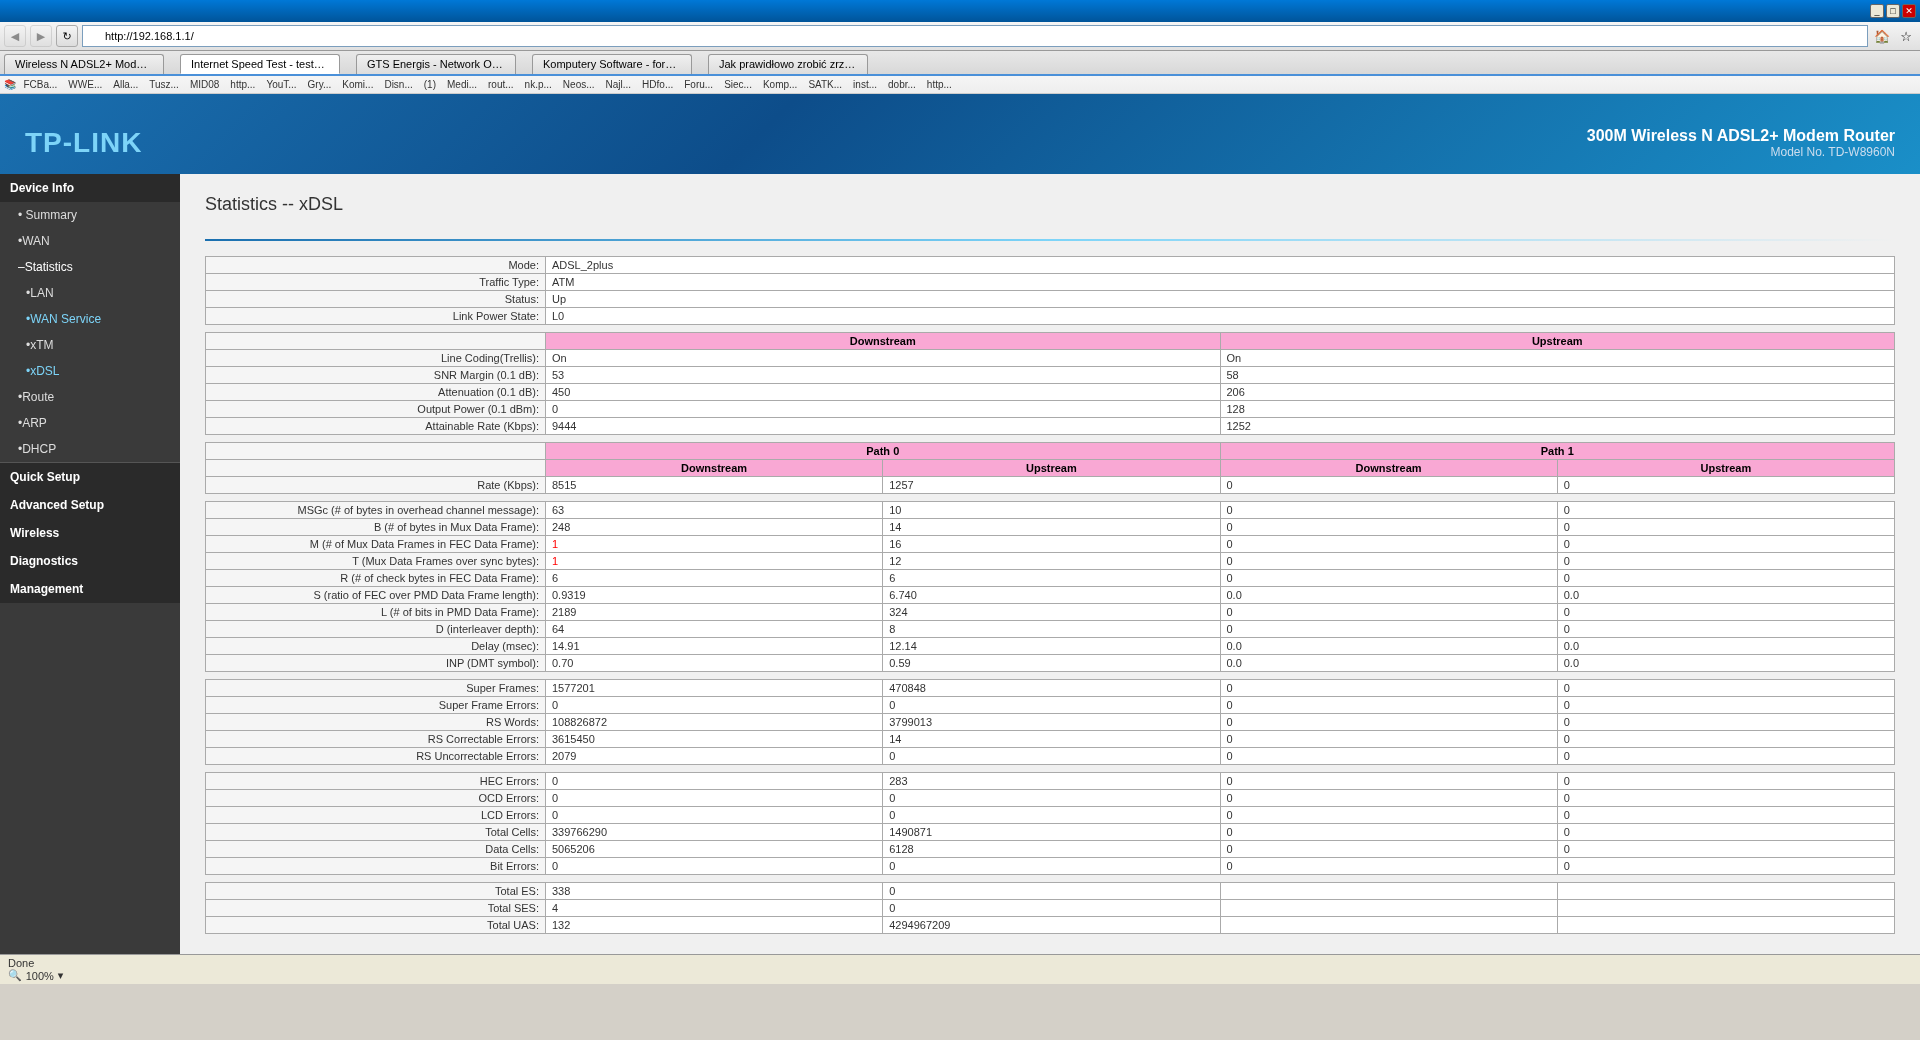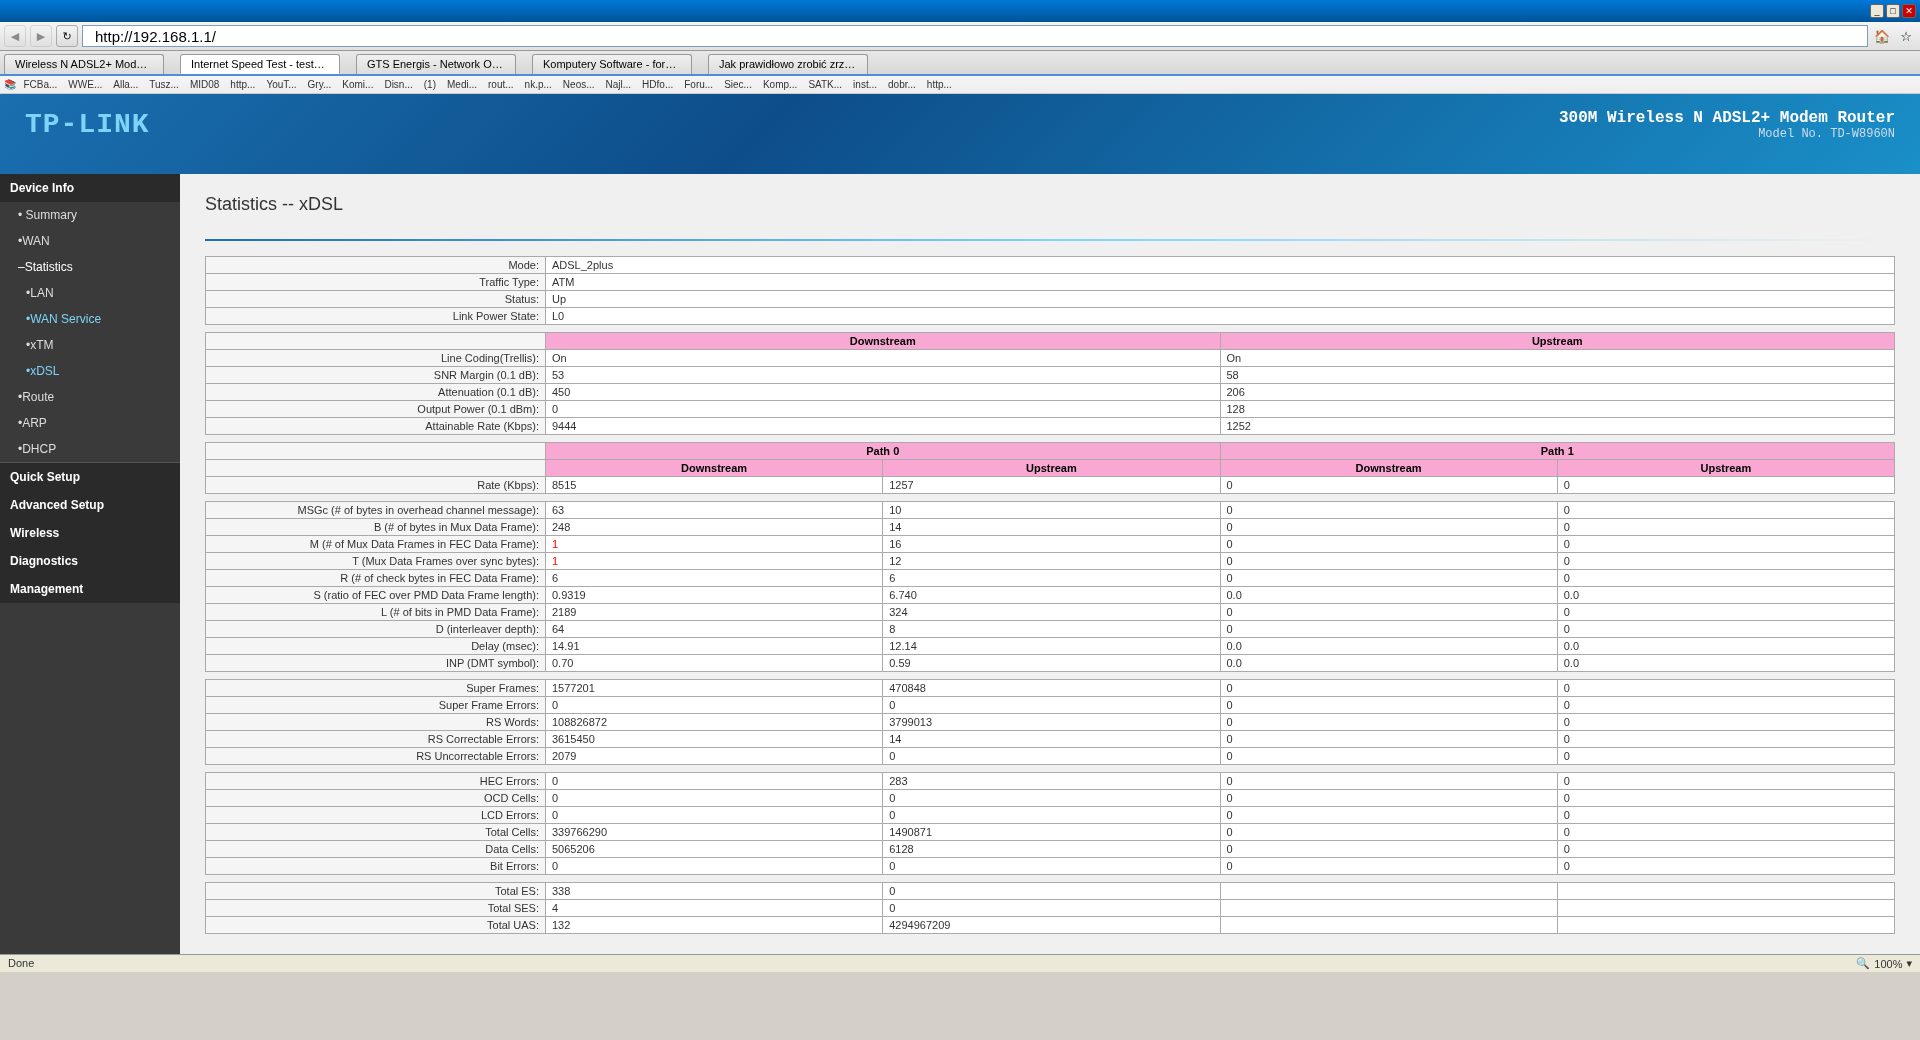--- a/index.html
+++ b/index.html
@@ -7,32 +7,32 @@
     .title-bar { background: linear-gradient(to bottom, #0078d7, #005499); height: 22px; display: flex; align-items: center; justify-content: flex-end; padding: 0 4px; }
     .title-bar-buttons { display: flex; gap: 2px; }
     .title-btn { width: 14px; height: 14px; border-radius: 2px; border: 1px solid #666; cursor: pointer; font-size: 9px; display: flex; align-items: center; justify-content: center; }
     .title-btn.minimize { background: #ece9d8; }
     .title-btn.maximize { background: #ece9d8; }
     .title-btn.close { background: #cc0000; color: white; }
 
     .nav-bar { background: linear-gradient(to bottom, #f5f5f5, #e0e0e0); padding: 3px 4px; display: flex; align-items: center; gap: 4px; border-bottom: 1px solid #999; }
     .nav-btn { width: 22px; height: 22px; background: linear-gradient(to bottom, #f5f5f5, #ddd); border: 1px solid #aaa; border-radius: 3px; cursor: pointer; display: flex; align-items: center; justify-content: center; font-size: 11px; }
     .nav-btn.disabled { opacity: 0.4; }
-    .address-bar { flex: 1; height: 22px; border: 1px solid #7b9ebd; padding: 2px 12px; font-size: 15px; background: white; }
+    .address-bar { flex: 1; height: 22px; border: 1px solid #7b9ebd; padding: 2px 22px; font-size: 11px; background: white; }
     .nav-icon { width: 20px; height: 20px; display: flex; align-items: center; justify-content: center; font-size: 13px; cursor: pointer; }
 
     .tabs-bar { background: linear-gradient(to bottom, #e8e8e8, #d8d8d8); padding: 3px 4px 0; display: flex; gap: 16px; border-bottom: 2px solid #4a90d9; }
     .tab { padding: 3px 10px; font-size: 11px; border: 1px solid #999; border-bottom: none; border-radius: 3px 3px 0 0; cursor: pointer; background: linear-gradient(to bottom, #f0f0f0, #ddd); max-width: 160px; overflow: hidden; text-overflow: ellipsis; white-space: nowrap; }
     .tab.active { background: white; border-bottom: 1px solid white; z-index: 1; }
 
     .bookmarks-bar { background: linear-gradient(to bottom, #f5f5f5, #eee); padding: 2px 4px; display: flex; align-items: center; gap: 3px; border-bottom: 1px solid #ccc; overflow: hidden; white-space: nowrap; }
     .bookmark { font-size: 10px; color: #333; cursor: pointer; padding: 1px 4px; white-space: nowrap; }
 
     
-    .header { background: linear-gradient(135deg, #1a6faf 0%, #0d4d8a 40%, #1a8fc8 100%); padding: 15px 25px; display: flex; align-items: flex-start; justify-content: space-between; min-height: 80px; font-family: Liberation Mono, monospace; }
+    .header { background: linear-gradient(135deg, #1a6faf 0%, #0d4d8a 40%, #1a8fc8 100%); padding: 15px 25px; display: flex; align-items: flex-end; justify-content: space-between; min-height: 80px; }
     .tp-link-logo { color: white; font-size: 28px; font-weight: bold; letter-spacing: 1px; }
     .tp-link-logo span { color: #7dd4f8; }
     .header-info { text-align: right; color: white; }
     .header-info .model-title { font-size: 16px; font-weight: bold; }
     .header-info .model-no { font-size: 12px; color: #cde; }
 
     
     .main-layout { display: flex; flex: 1; overflow: hidden; }
 
     
@@ -53,21 +53,21 @@
     
     .stats-table { width: 100%; border-collapse: collapse; font-size: 11px; }
     .stats-table td { border: 1px solid #aaa; padding: 2px 6px; background: white; }
     .stats-table td.label { text-align: right; width: 340px; color: #333; background: #f5f5f5; }
     .stats-table td.value { color: #333; min-width: 80px; }
     .stats-table td.header-cell { text-align: center; font-weight: bold; background: #f9a8d4; }
     .stats-table tr.spacer td { height: 8px; background: #f0f0f0; border: none; }
     .stats-table td.red { color: red; }
 
     
-    .status-bar { background: #ece9d8; border-top: 1px solid #999; padding: 2px 8px; display: flex; justify-content: space-between; font-size: 11px; color: #333; }
+    .status-bar { background: #ece9d8; border-top: 1px solid #999; padding: 2px 8px; display: flex; justify-content: space-between; font-size: 11px; color: #333; flex-direction: column; }
 
     .zoom-area { display: flex; align-items: center; gap: 4px; font-size: 11px; }
   </style>
 </head>
 <body>
 
 <div class="title-bar">
   <div class="title-bar-buttons">
     <div class="title-btn minimize">_</div>
     <div class="title-btn maximize">□</div>
@@ -359,21 +359,21 @@
               </tr>
 
           <tr>
             <td class="label">HEC Errors:</td>
             <td class="value">0</td>
             <td class="value">283</td>
             <td class="value">0</td>
             <td class="value">0</td>
           </tr>
           <tr>
-            <td class="label">OCD Cells:</td>
+            <td class="label">OCD Errors:</td>
             <td class="value">0</td>
             <td class="value">0</td>
             <td class="value">0</td>
             <td class="value">0</td>
           </tr>
           <tr>
             <td class="label">LCD Errors:</td>
             <td class="value">0</td>
             <td class="value">0</td>
             <td class="value">0</td>

